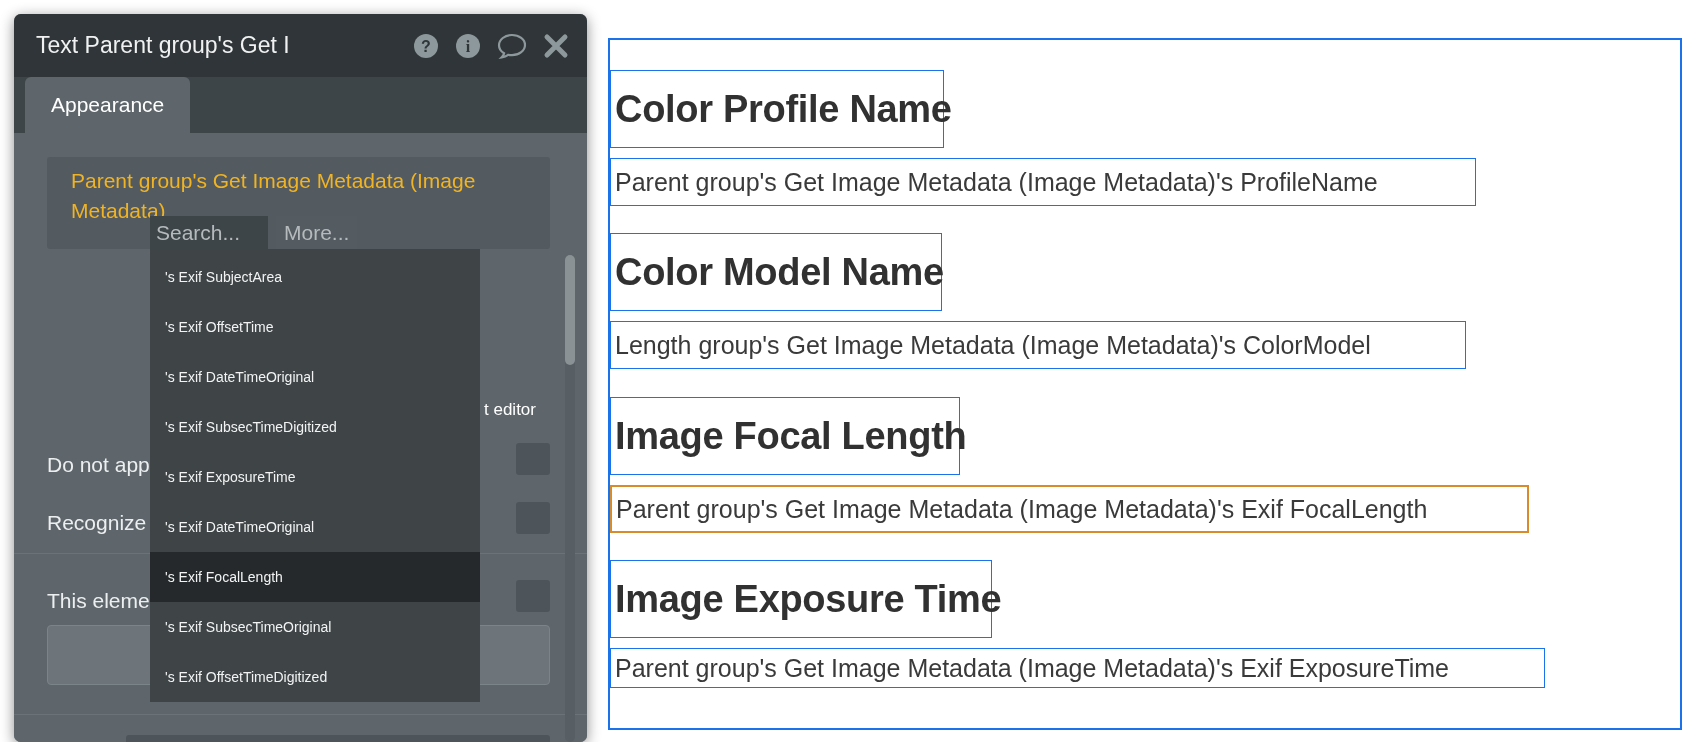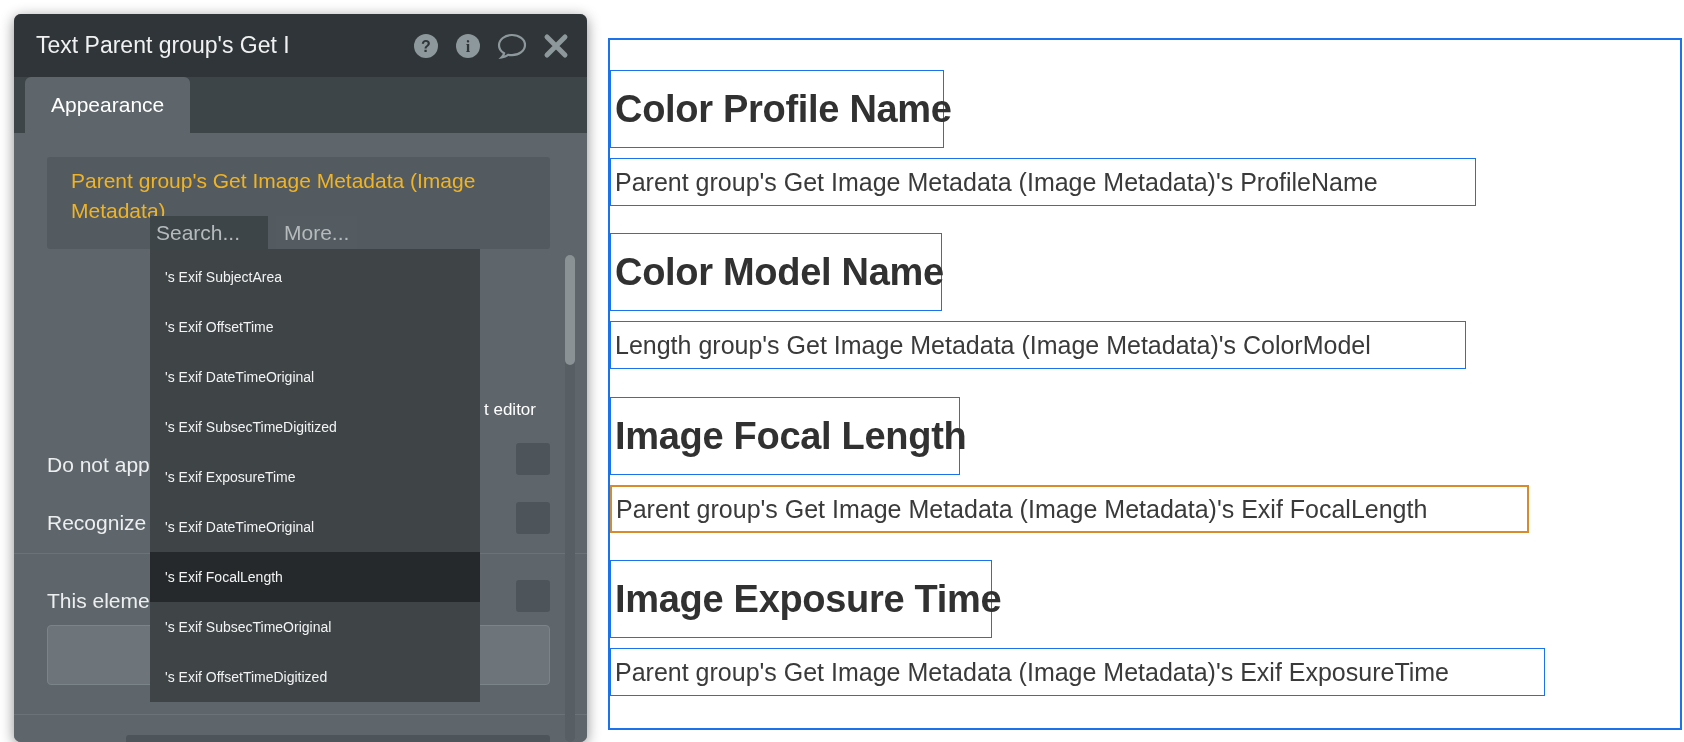--- a/index.html
+++ b/index.html
@@ -284,21 +284,21 @@
   <div id="canvas">
     <div class="group-outline"></div>
     <div id="canvas-rows">
         <div class="el-heading" style="left: 2px; top: 22px; width: 334px; height: 78px;">Color Profile Name</div>
         <div class="el-value" style="left: 2px; top: 110px; width: 866px; height: 48px;">Parent group's Get Image Metadata (Image Metadata)'s ProfileName</div>
         <div class="el-heading" style="left: 2px; top: 185px; width: 332px; height: 78px;">Color Model Name</div>
         <div class="el-value" style="left: 2px; top: 273px; width: 856px; height: 48px;">Length group's Get Image Metadata (Image Metadata)'s ColorModel</div>
         <div class="el-heading" style="left: 2px; top: 349px; width: 350px; height: 78px;">Image Focal Length</div>
         <div class="el-value selected" style="left: 2px; top: 437px; width: 919px; height: 48px;">Parent group's Get Image Metadata (Image Metadata)'s Exif FocalLength</div>
         <div class="el-heading" style="left: 2px; top: 512px; width: 382px; height: 78px;">Image Exposure Time</div>
-        <div class="el-value" style="left: 2px; top: 600px; width: 935px; height: 48px; text-align: center;">Parent group's Get Image Metadata (Image Metadata)'s Exif ExposureTime</div>
+        <div class="el-value" style="left: 2px; top: 600px; width: 935px; height: 40px; text-align: center;">Parent group's Get Image Metadata (Image Metadata)'s Exif ExposureTime</div>
       </div>
   </div>
 
   <div id="dialog">
 
     <div id="dialog-titlebar">
       <div id="dialog-title">Text Parent group's Get I</div>
       <div class="title-icons">
         <span class="ticon">
           <svg width="26" height="26" viewBox="0 0 26 26">

